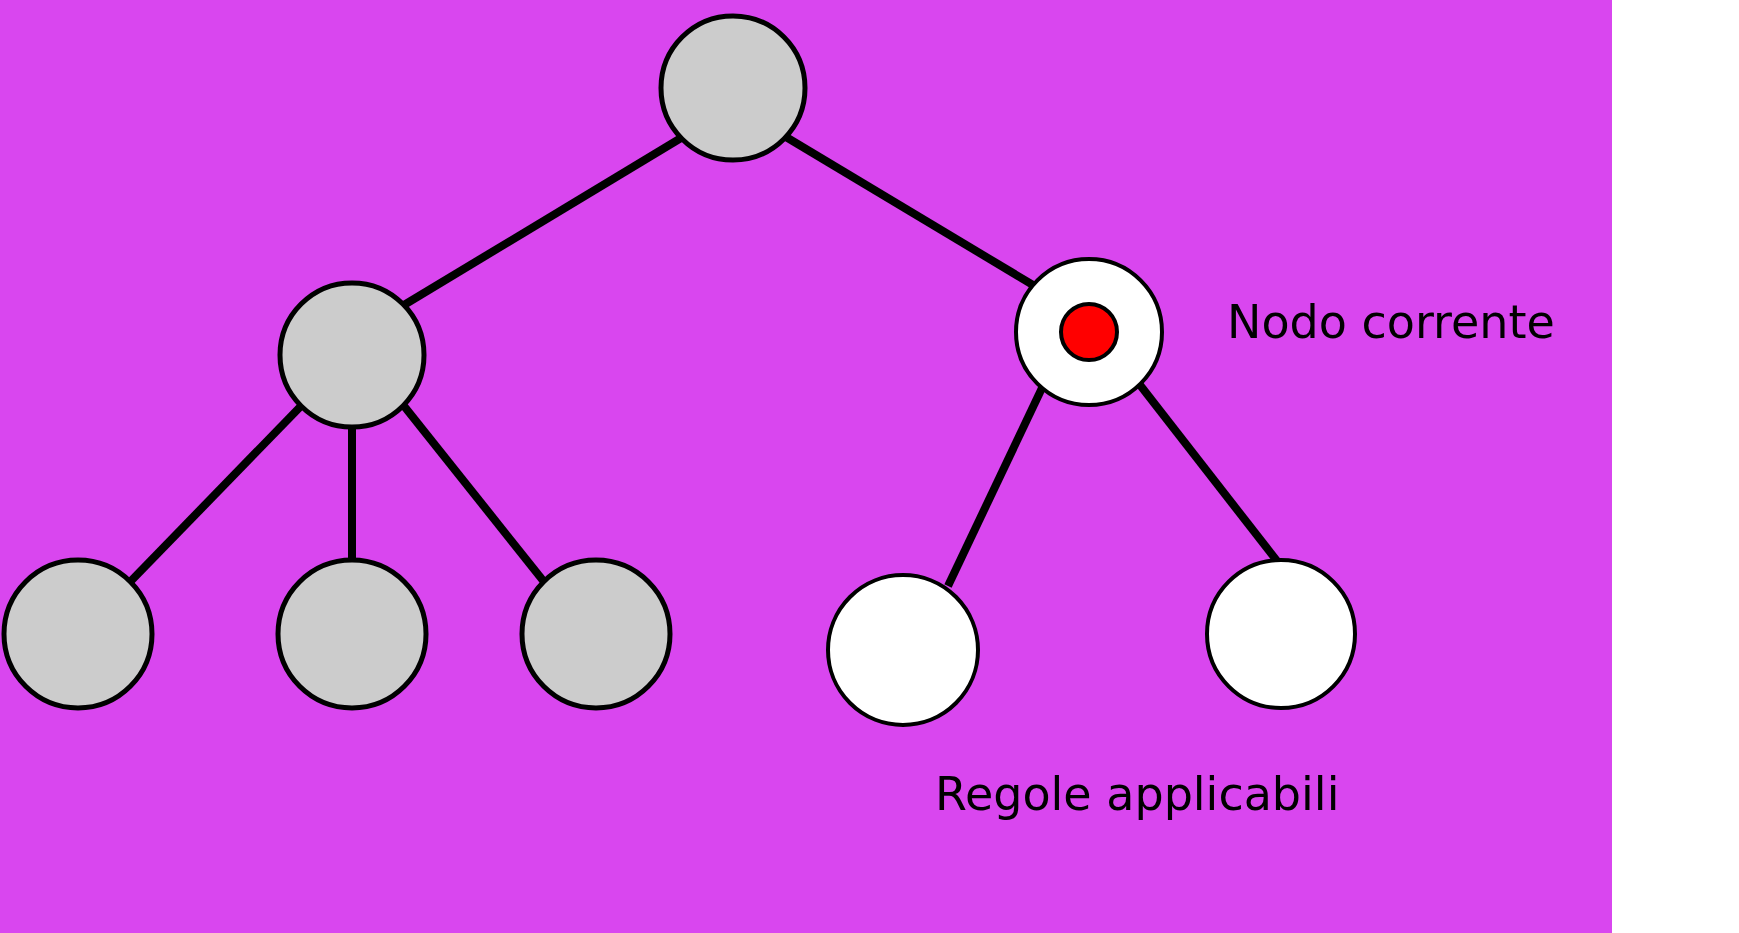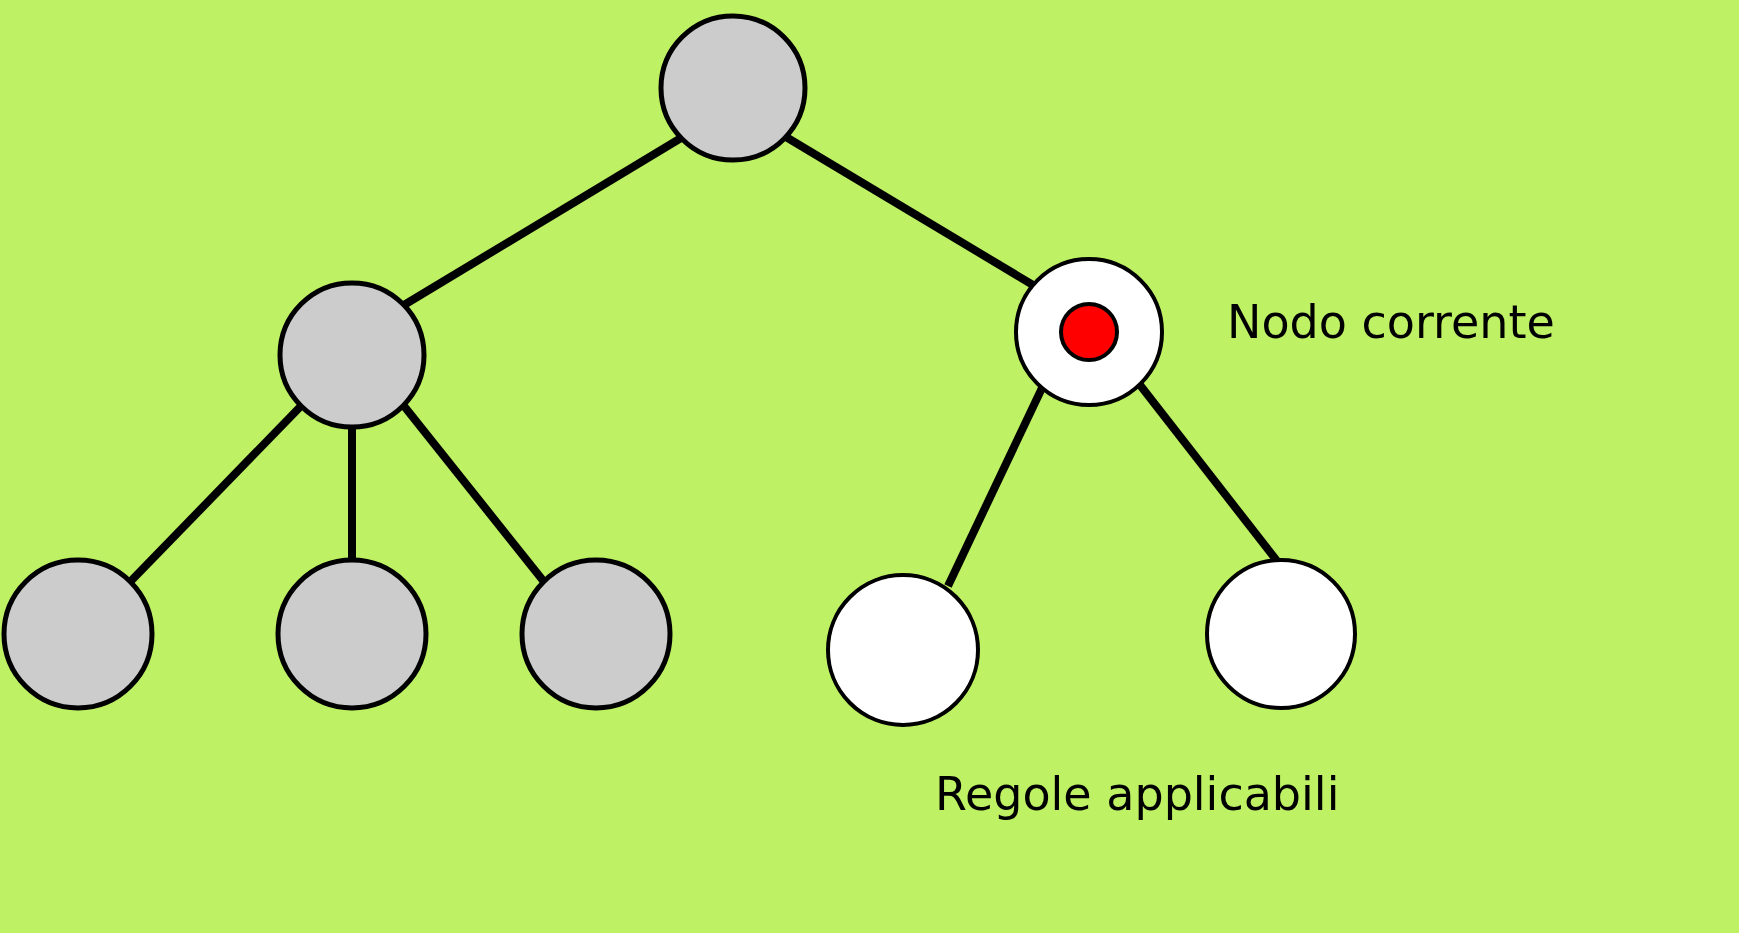--- a/index.html
+++ b/index.html
@@ -9,23 +9,23 @@
     background: #ffffff;
   }
   body {
     width: 1739px;
     height: 933px;
     overflow: hidden;
     font-family: "DejaVu Sans", "Liberation Sans", sans-serif;
   }
   #diagram-root {
     position: relative;
-    width: 1739px;
+    width: 1612px;
     height: 933px;
-    background: #bef264;
+    background: #d946ef;
   }
   #tree-svg {
     position: absolute;
     left: 0;
     top: 0;
     width: 1739px;
     height: 933px;
     display: block;
   }
   .edge-line {

